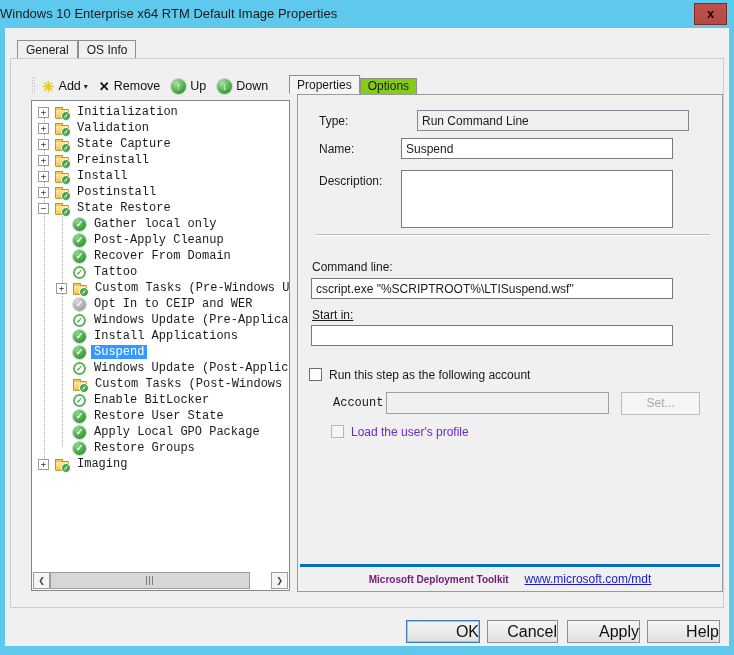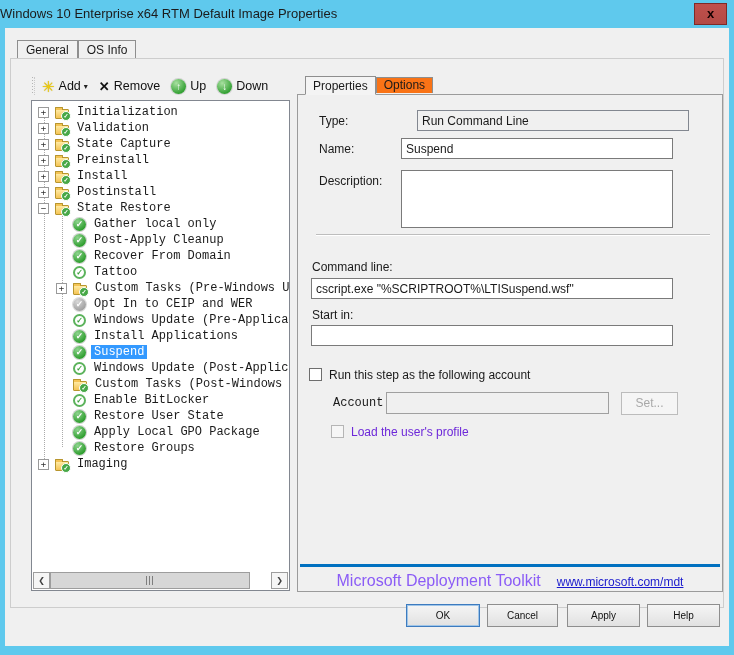--- a/index.html
+++ b/index.html
@@ -49,41 +49,41 @@
   .trow.sel .tlabel{background:var(--sel,#3399ff);color:#fff;}
 
   
   .hscroll{position:absolute;left:1px;right:1px;bottom:1px;height:17px;background:#fff;display:flex;}
   .sbtn{flex:none;width:17px;height:17px;border:1px solid #9d9d9d;background:#f5f5f5;color:#404040;font-size:8px;display:flex;align-items:center;justify-content:center;}
   .sthumb{flex:none;width:200px;height:17px;border:1px solid #9d9d9d;background:#d7d7d7;display:flex;align-items:center;justify-content:center;}
   .sgrip{width:9px;height:9px;background:repeating-linear-gradient(90deg,#7e7e7e 0 1px,transparent 1px 3px);}
   .strack{flex:1;background:#fff;}
 
   
-  .rtabs{position:absolute;left:305px;top:76px;display:flex;align-items:center;height:18px;z-index:4;}
-  .rtab{background:#f97316;border:1px solid #8e8e8e;border-bottom:none;padding:1px 7px;font-size:12px;height:16px;line-height:13px;color:#1a1a1a;}
+  .rtabs{position:absolute;left:289px;top:76px;display:flex;align-items:flex-end;height:18px;z-index:4;}
+  .rtab{background:#84cc16;border:1px solid #8e8e8e;border-bottom:none;padding:1px 7px;font-size:12px;height:16px;line-height:13px;color:#1a1a1a;}
   .rtab.active{background:#f4f4f4;height:19px;line-height:16px;border-bottom:1px solid #f4f4f4;position:relative;}
   .rpanel{position:absolute;left:297px;top:94px;width:426px;height:498px;background:#f0f0f0;border:1px solid #9b9b9b;}
   .flabel{position:absolute;font-size:12px;color:#1a1a1a;}
   .tbox{position:absolute;font-size:12px;color:#1a1a1a;border:1px solid #7a7a7a;background:#fff;padding:2px 4px;font-family:"Liberation Sans",sans-serif;}
   .tbox.ro{background:#f0f0f0;border-color:#828790;margin-left:16px;}
   .tbox.dis{background:#f0f0f0;border-color:#a0a0a0;}
   textarea.tbox{resize:none;}
   .sep{position:absolute;left:18px;top:139px;width:394px;height:2px;border-top:1px solid #bdbdbd;border-bottom:1px solid #fff;}
   .cbx{position:absolute;width:13px;height:13px;background:#fff;border:1px solid #6e6e6e;}
   .cbx.dis{border-color:#b5b5b5;background:#f6f6f6;}
   .dis-label{color:#6d28d9;}
-  .setbtn{position:absolute;left:323px;top:297px;width:57px;height:23px;background:#f5f5f5;border:1px solid #bcbcbc;color:#a8a8a8;font-size:12px;text-align:center;line-height:21px;}
+  .setbtn{position:absolute;left:323px;top:297px;width:79px;height:23px;background:#f5f5f5;border:1px solid #bcbcbc;color:#a8a8a8;font-size:12px;text-align:center;line-height:21px;}
   .blue-rule{position:absolute;left:2px;top:469px;width:420px;height:3px;background:var(--rule,#0070c0);}
   .rfooter{position:absolute;left:0;top:477px;width:100%;display:flex;justify-content:center;align-items:baseline;gap:16px;}
-  .brand{font-size:16px;color:#8b5cf6;}
+  .brand{font-size:10px;color:#701a75;font-weight:bold;}
   .link{font-size:12px;color:var(--link,#1a1acd);text-decoration:underline;cursor:pointer;}
 
   
-  .btn{position:absolute;top:604px;height:23px;background:linear-gradient(#f5f5f5,#e1e1e1);border:1px solid #8e8e8e;font-size:10px;color:#111;text-align:center;line-height:21px;cursor:default;}
+  .btn{position:absolute;top:620px;height:23px;background:linear-gradient(#f5f5f5,#e1e1e1);border:1px solid #8e8e8e;font-size:16px;color:#111;text-align:right;line-height:21px;cursor:default;}
   .btn.focus{border:1px solid #3d7bbf;box-shadow:inset 0 0 0 1px #9fc5e8;}
   #btn-ok{left:406px;width:74px;}
   #btn-cancel{left:487px;width:71px;}
   #btn-apply{left:567px;width:73px;}
   #btn-help{left:647px;width:73px;}
 </style>
 </head>
 <body>
 
 <div class="dialog">
@@ -257,21 +257,21 @@
     <span class="flabel" style="left:21px;top:19px;">Type:</span>
     <input class="tbox ro" style="left: 103px; top: 15px; width: 272px; height: 21px;" readonly="" value="Run Command Line">
     <span class="flabel" style="left:21px;top:47px;">Name:</span>
     <input class="tbox" style="left: 103px; top: 43px; width: 272px; height: 21px;" value="Suspend">
     <span class="flabel" style="left:21px;top:79px;">Description:</span>
     <textarea class="tbox" style="left: 103px; top: 75px; width: 272px; height: 58px;"></textarea>
     <div class="sep"></div>
 
     <span class="flabel" style="left:14px;top:165px;">Command line:</span>
     <input class="tbox" style="left: 13px; top: 183px; width: 362px; height: 21px;" value="cscript.exe &quot;%SCRIPTROOT%\LTISuspend.wsf&quot;">
-    <span class="flabel" style="left:14px;top:213px;">Start in:</span>
+    <span class="flabel" style="left:14px;top:213px;text-decoration:underline;">Start in:</span>
     <input class="tbox" style="left: 13px; top: 230px; width: 362px; height: 21px;" value="">
 
     <span class="cbx" style="left:11px;top:273px;"></span>
     <span class="flabel" style="left:31px;top:273px;">Run this step as the following account</span>
     <span class="flabel" style="left:35px;top:301px;font-family:Liberation Mono, monospace;">Account:</span>
     <input class="tbox dis" style="left: 88px; top: 297px; width: 223px; height: 22px;" disabled="" value="">
     <span class="setbtn">Set...</span>
     <span class="cbx dis" style="left:33px;top:330px;"></span>
     <span class="flabel dis-label" style="left:53px;top:330px;">Load the user's profile</span>
 

